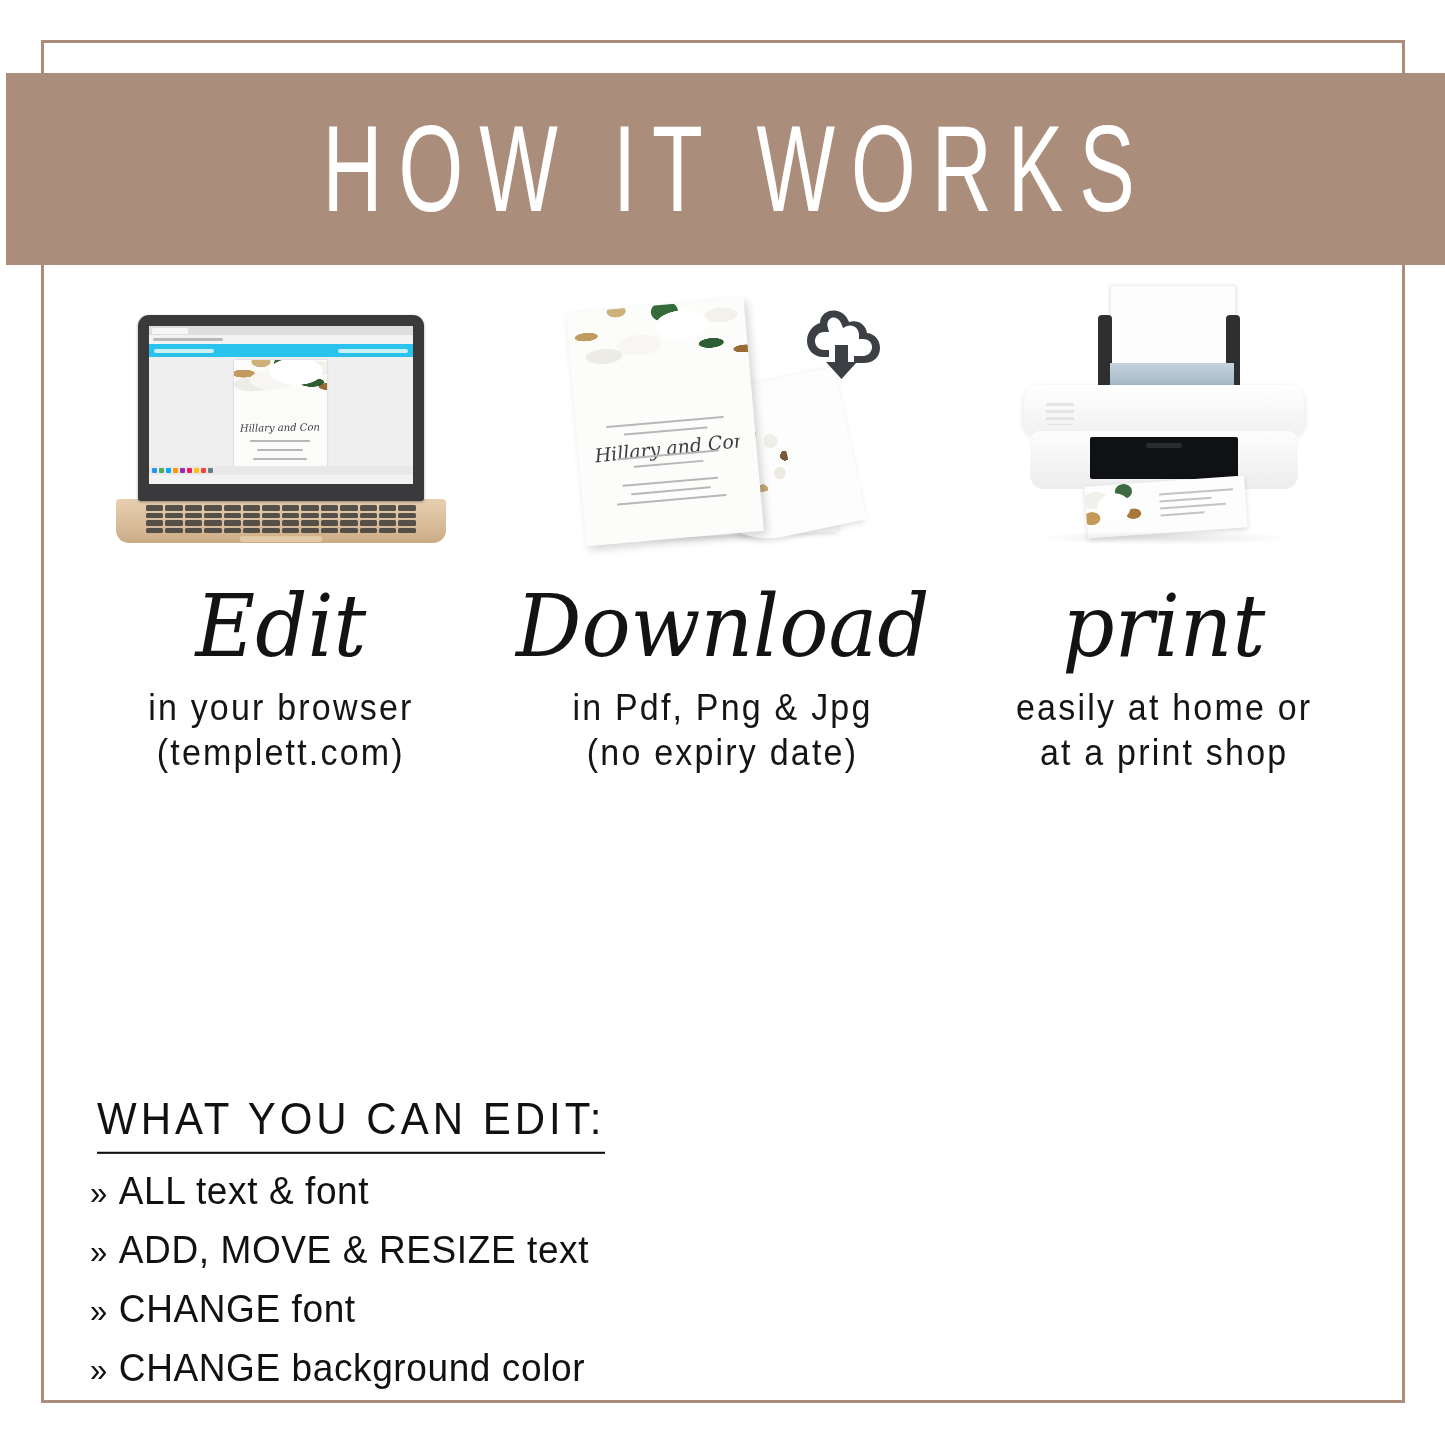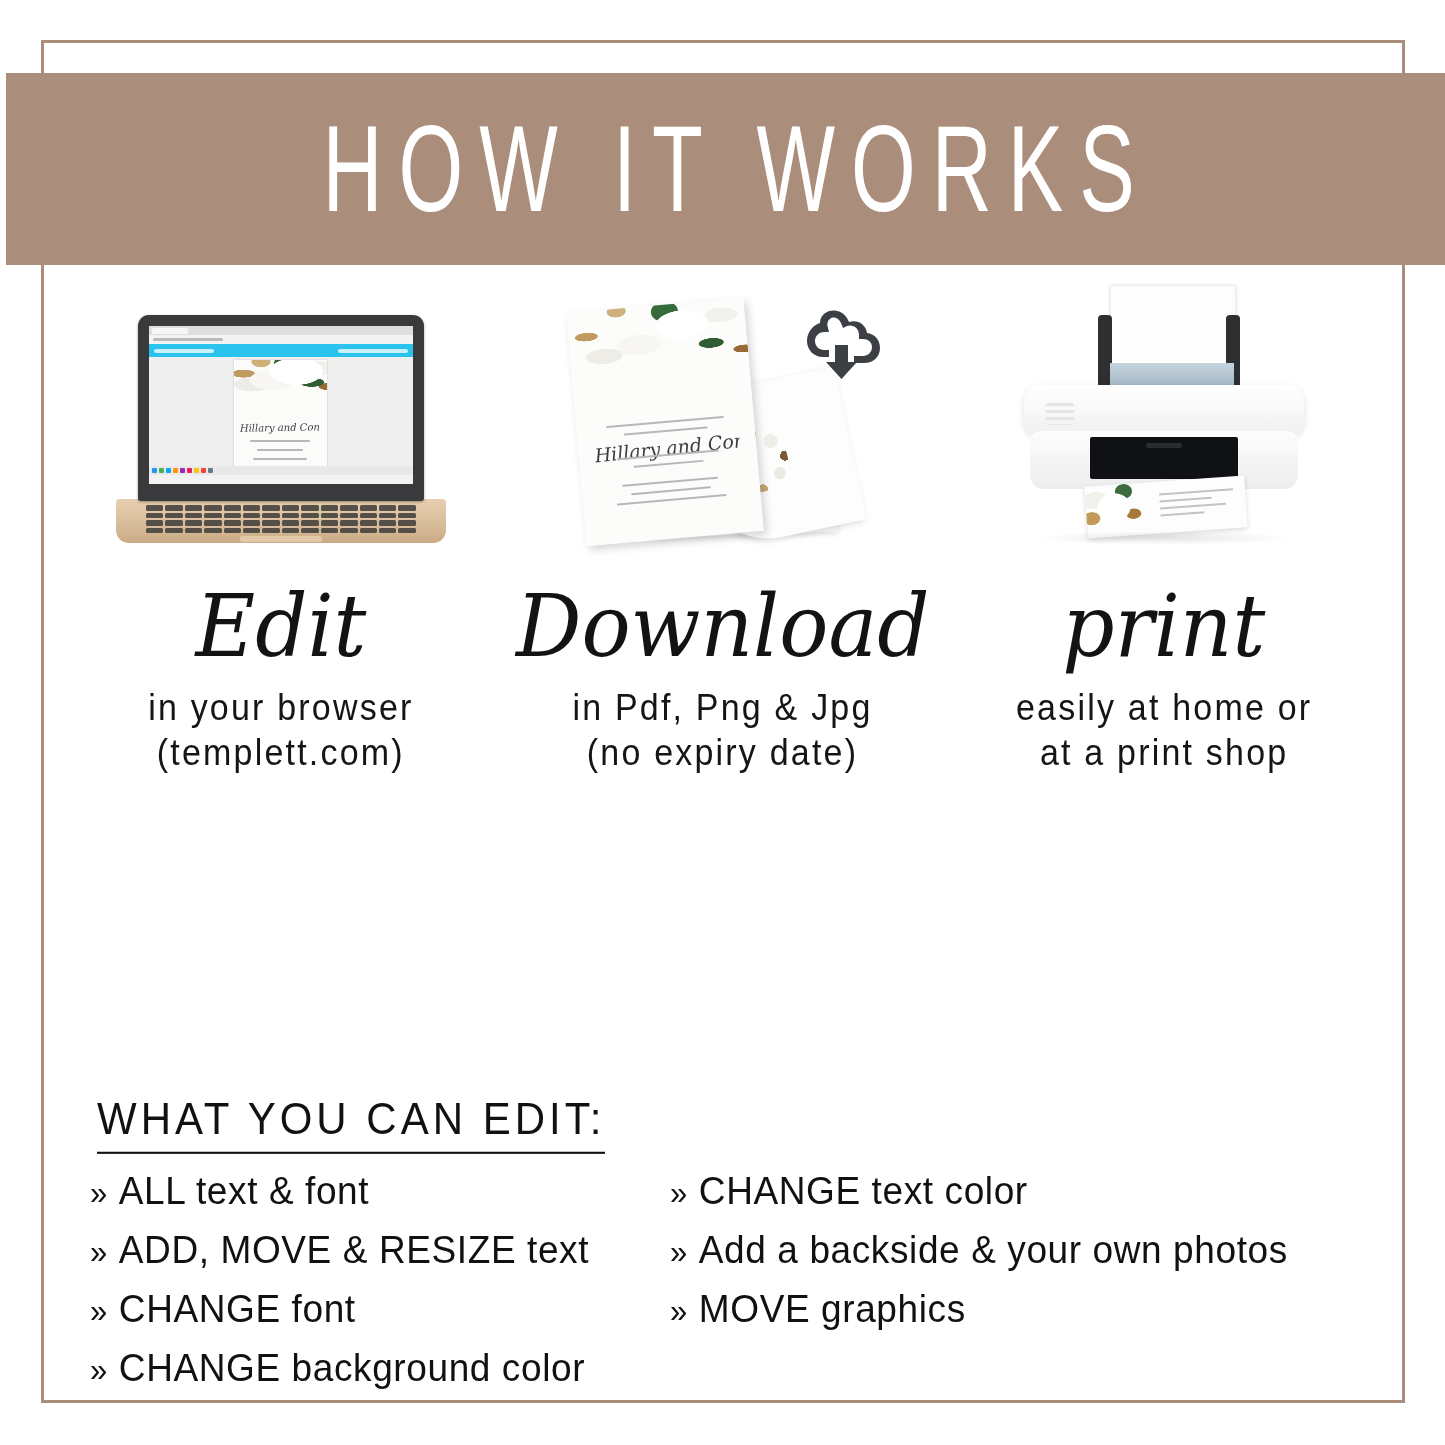--- a/index.html
+++ b/index.html
@@ -505,20 +505,15 @@
 
   <div class="edit-head">WHAT YOU CAN EDIT:</div>
 
   <div class="edit-cols">
     <div class="edit-col left">
       <div class="edit-item"><span class="bullet">»</span><span>ALL text &amp; font</span></div>
       <div class="edit-item"><span class="bullet">»</span><span>ADD, MOVE &amp; RESIZE text</span></div>
       <div class="edit-item"><span class="bullet">»</span><span>CHANGE font</span></div>
       <div class="edit-item"><span class="bullet">»</span><span>CHANGE background color</span></div>
     </div>
-    <div class="edit-col right">
-      <div class="edit-item"><span class="bullet">»</span><span>CHANGE text color</span></div>
-      <div class="edit-item"><span class="bullet">»</span><span>Add a backside &amp; your own photos</span></div>
-      <div class="edit-item"><span class="bullet">»</span><span>MOVE graphics</span></div>
-    </div>
   </div>
 
 </div>
 
 </body></html>

